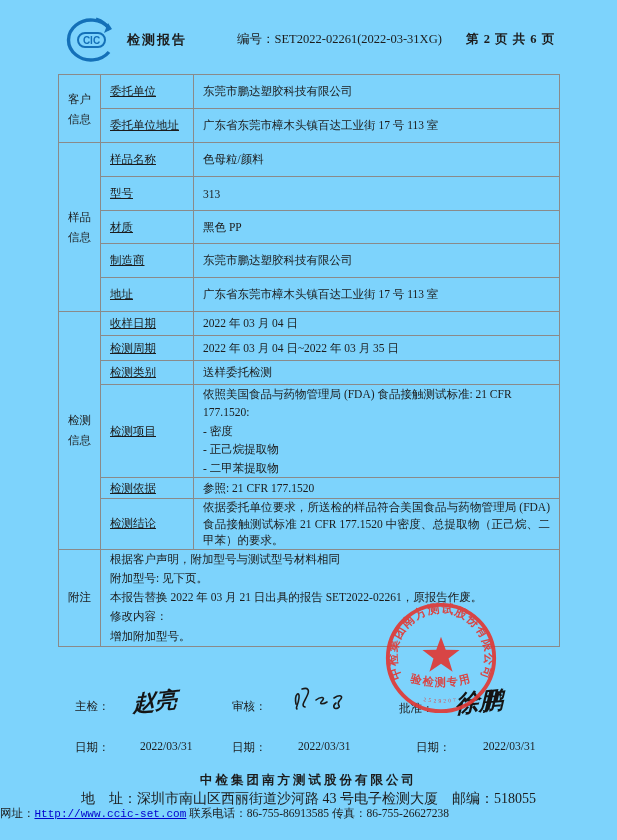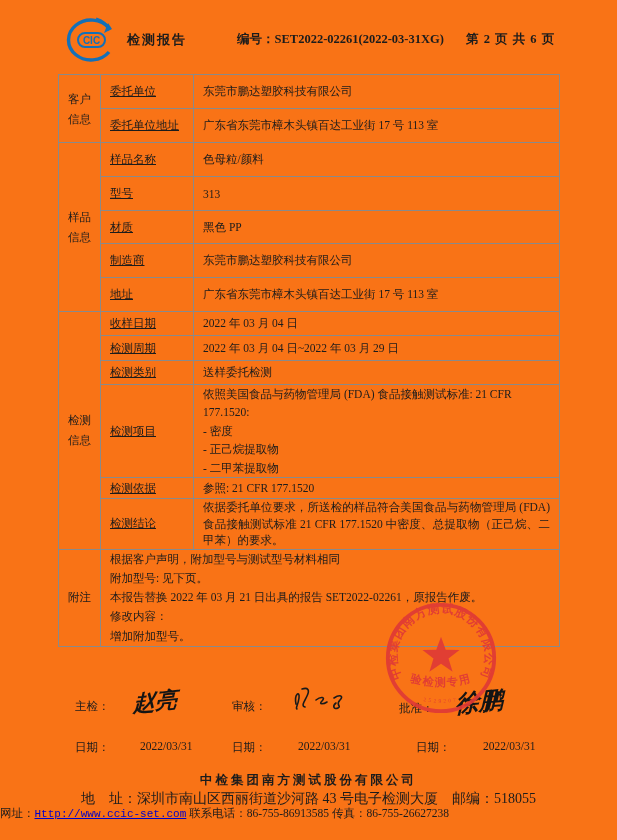--- a/index.html
+++ b/index.html
@@ -1,25 +1,25 @@
 <!DOCTYPE html>
 <html><head>
 <meta charset="utf-8">
 <style>
   * { margin:0; padding:0; box-sizing:border-box; }
   html,body { background:#ffffff; }
   .page {
-    position:relative; width:617px; height:840px; background:#f97316;
+    position:relative; width:617px; height:840px; background:#7dd3fc;
     font-family:"Liberation Serif","DejaVu Serif",serif;
     color:#1c1c1c; font-size:11.5px; overflow:hidden;
   }
   
   .logo { position:absolute; left:62px; top:15px; width:58px; height:50px; }
   .hdr-title { position:absolute; left:127px; top:31px; font-weight:bold; font-size:13px; letter-spacing:2px; }
-  .hdr-no { position:absolute; left:237px; top:31px; font-weight:bold; font-size:12.5px; }
+  .hdr-no { position:absolute; left:237px; top:31px; font-weight:normal; font-size:12.5px; }
   .hdr-page { position:absolute; left:466px; top:31px; font-weight:bold; font-size:12.5px; letter-spacing:1px; }
   
   table.rep { position:absolute; left:58px; top:74px; width:502px; border-collapse:collapse; table-layout:fixed;padding-left:48px; }
   table.rep td { border:1px solid #8a8a8a; padding:0 9px; vertical-align:middle; font-size:11.5px; }
   td.sec { width:42px; text-align:center; padding:0 2px; }
   td.sec div { line-height:20px; }
   td.fld { width:93px;text-decoration:underline; }
   .h34 { height:34px; } .h33 { height:33px; }
   .h24 { height:24px; } .h25 { height:25px; } .h21 { height:21px; }
   td.multi { vertical-align:top; padding-top:3px; }
@@ -106,21 +106,21 @@
     <tr class="h24">
       <td class="sec" rowspan="6">
         <div>检测</div>
         <div>信息</div>
       </td>
       <td class="fld">收样日期</td>
       <td>2022 年 03 月 04 日</td>
     </tr>
     <tr class="h25">
       <td class="fld">检测周期</td>
-      <td>2022 年 03 月 04 日~2022 年 03 月 29 日</td>
+      <td>2022 年 03 月 04 日~2022 年 03 月 35 日</td>
     </tr>
     <tr class="h24">
       <td class="fld">检测类别</td>
       <td>送样委托检测</td>
     </tr>
     <tr style="height:92px;">
       <td class="fld">检测项目</td>
       <td class="multi items">
         <div>依照美国食品与药物管理局 (FDA) 食品接触测试标准: 21 CFR</div>
         <div>177.1520:</div>

